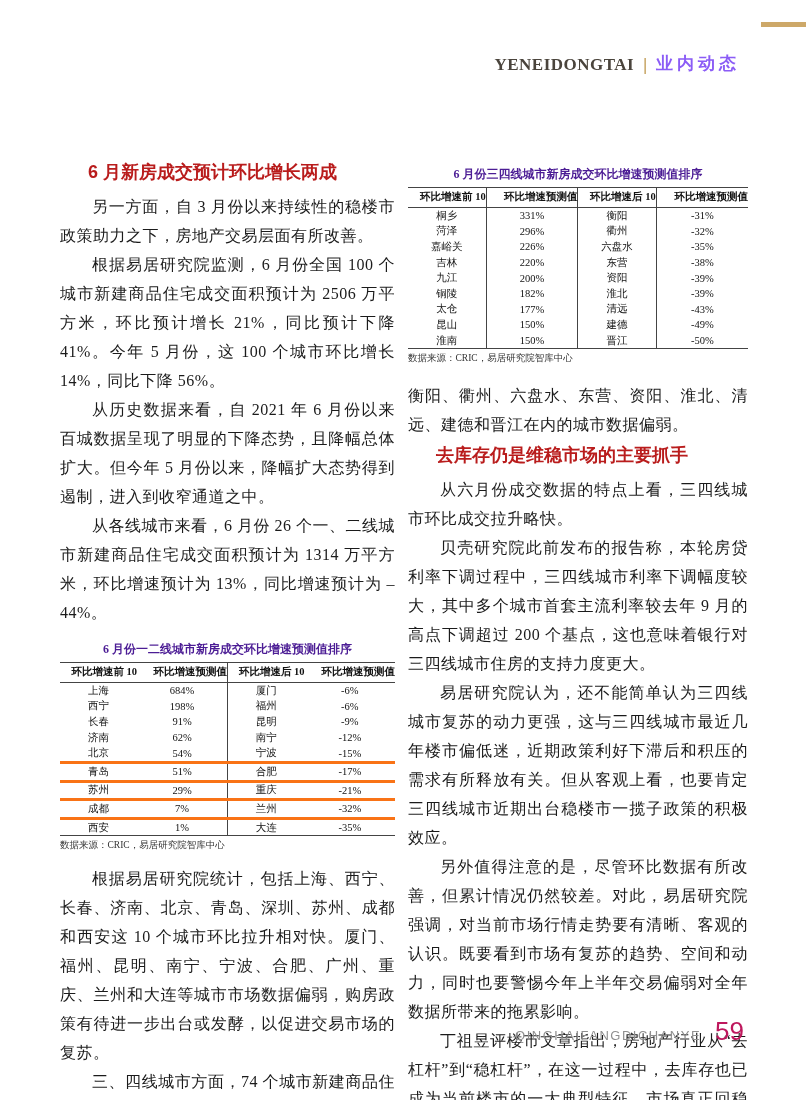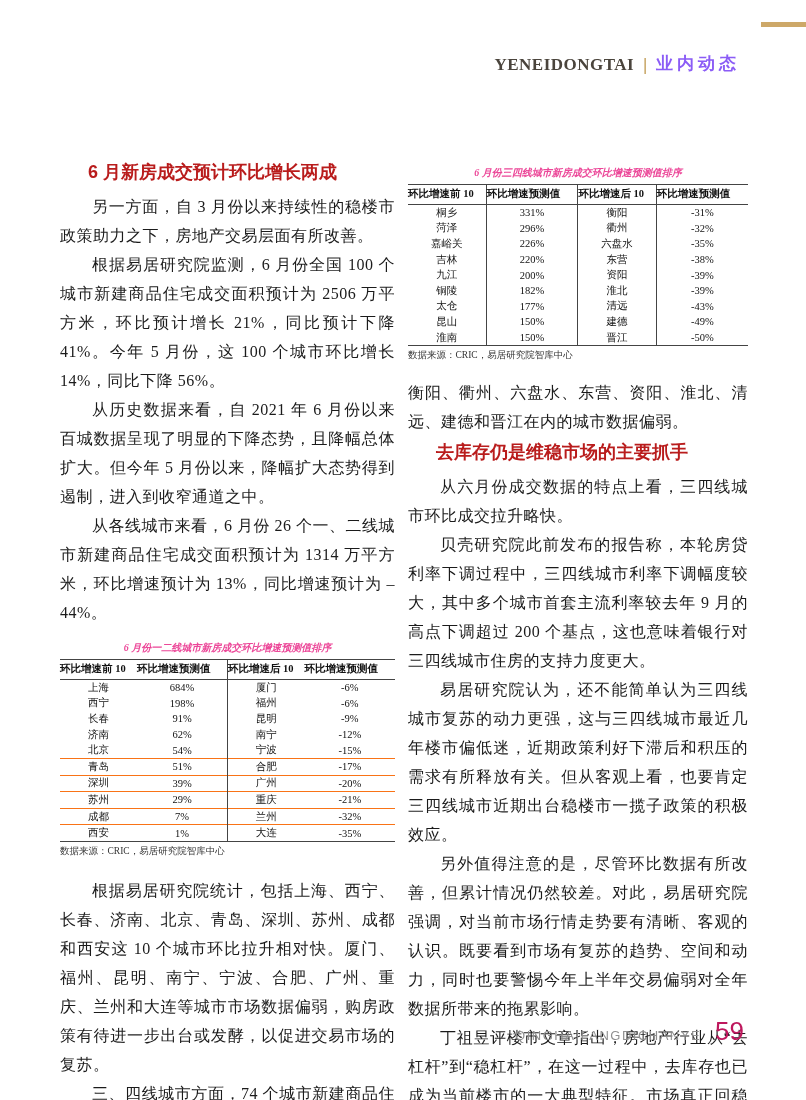--- a/index.html
+++ b/index.html
@@ -26,40 +26,39 @@
     font-size:18px; font-weight:bold; color:#b91c1c;
     margin:0 0 8px 0; padding-left:28px; line-height:24px;
   }
   p.body {
     font-size:16px; line-height:29px; text-align:justify; text-indent:2em;
     margin:0; letter-spacing:0.5px;
   }
   p.body.no-indent { text-indent:0; }
 
   
-  .table-block { margin-top:14px; margin-bottom:18px; }
+  .table-block { margin-top:14px; margin-bottom:12px; }
   .table-title {
-    text-align:center; font-size:10px; font-weight:bold; color:#ec4899;
+    text-align:center; font-size:12px; font-weight:bold; color:#4c1d95;
     margin:0 0 4px 0;
-    font-style:italic;
   }
   table.data { width:100%; border-collapse:collapse; font-size:10.5px; color:#111;
     border-top:1.5px solid #444; border-bottom:1.5px solid #444; }
   table.data th {
-    font-weight:bold; padding:2px 0 3px; text-align:left;
+    font-weight:bold; padding:2px 0 3px; text-align:right;
     border-bottom:1px solid #444; font-size:10.5px; white-space:nowrap;
   }
   table.data td { text-align:center; padding:0.8px 0; }
   table.data th:nth-child(1), table.data td:nth-child(1) { width:23%; }
   table.data th:nth-child(2), table.data td:nth-child(2) { width:27%; }
   table.data th:nth-child(3), table.data td:nth-child(3) { width:23%; }
   table.data th:nth-child(4), table.data td:nth-child(4) { width:27%; }
   
   table.data.mid-divider th:nth-child(3), table.data.mid-divider td:nth-child(3) { border-left:1px solid #444; }
-  table.data.lower-rules tbody tr:nth-child(n+6) td { border-top:1px solid #f97316; }
+  table.data.lower-rules tbody tr:nth-child(n+6) td { border-top:3px solid #f97316; }
   
   table.data.full-dividers th + th, table.data.full-dividers td + td { border-left:1px solid #444; }
   .table-source { font-size:9.5px; color:#333; margin:3px 2px 0 0; }
 
   .gap-after-table { margin-top:22px; }
   .right-table-block { margin-top:6px; margin-bottom:16px; }
 
   
   .footer { position:absolute; top:1016px; right:62px; display:flex; align-items:baseline; gap:14px; }
   .footer .pinyin { font-family:Liberation Sans, sans-serif; font-size:13px; letter-spacing:1.5px; color:#8f8f8f; }
@@ -130,26 +129,20 @@
                 <td>宁波</td>
                 <td>-15%</td>
               </tr>
               <tr>
                 <td>青岛</td>
                 <td>51%</td>
                 <td>合肥</td>
                 <td>-17%</td>
               </tr>
               <tr>
-                <td>深圳</td>
-                <td>39%</td>
-                <td>广州</td>
-                <td>-20%</td>
-              </tr>
-              <tr>
                 <td>苏州</td>
                 <td>29%</td>
                 <td>重庆</td>
                 <td>-21%</td>
               </tr>
               <tr>
                 <td>成都</td>
                 <td>7%</td>
                 <td>兰州</td>
                 <td>-32%</td>

